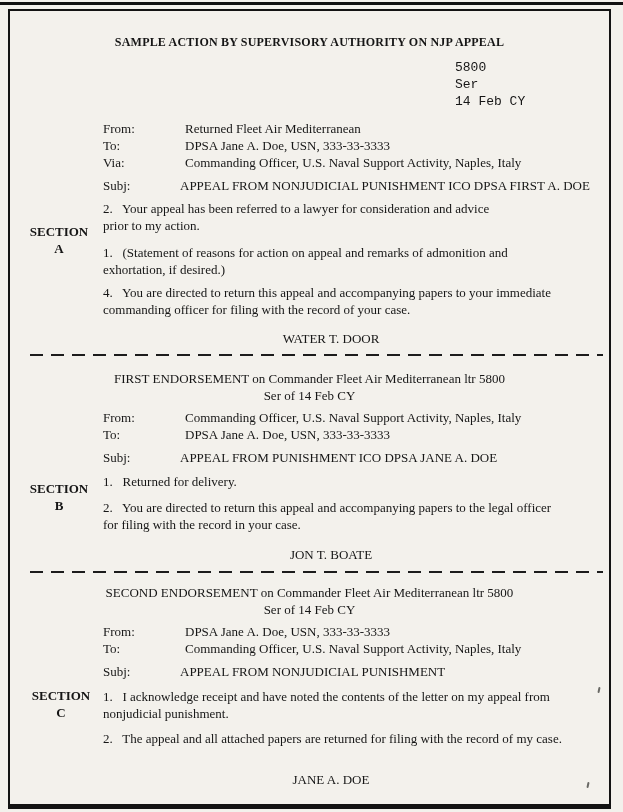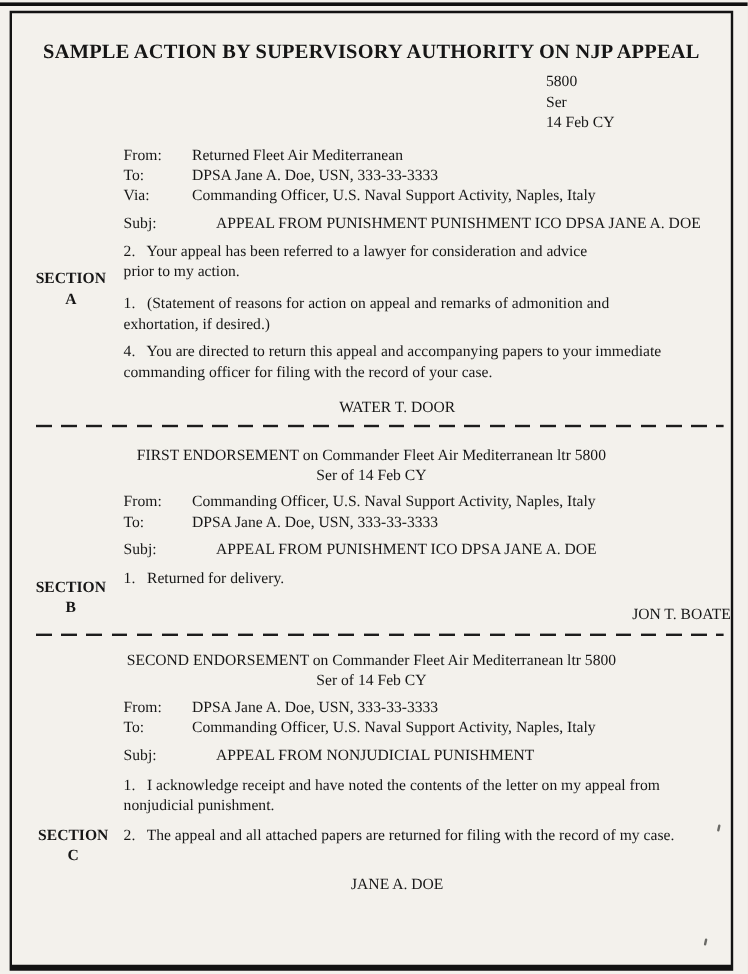--- a/index.html
+++ b/index.html
@@ -15,35 +15,35 @@
   .top-scan-line{position:absolute;left:0;right:0;top:2px;height:3px;background:#111;}
   .page-border{
     position:absolute;left:8px;top:9px;right:12px;bottom:3px;
     border:2px solid #131313;border-bottom-width:5px;
     pointer-events:none;
   }
   .page{position:absolute;left:10px;top:11px;right:14px;bottom:8px;
     font-size:13px;line-height:17px;}
   .doc-title{
     margin:23px 0 0 0;text-align:center;
-    font-size:17px;font-weight:bold;letter-spacing:.2px;
+    font-size:12px;font-weight:bold;letter-spacing:.2px;
   }
-  .letterhead{margin:8px 0 0 445px;}
+  .letterhead{margin:8px 0 0 445px;font-family:Liberation Mono, monospace;}
   .addr{margin:10px 0 0 93px;}
-  .addr-row{display:flex;}
+  .addr-row{display:flex;gap:25px;}
   .addr-label{width:57px;flex:0 0 57px;}
   .subj-row{display:flex;margin:6px 0 0 93px;gap:20px;}
   .subj-row .addr-label{width:57px;flex:0 0 57px;}
   .para{margin:7px 8px 0 93px;white-space:pre-wrap;}
   .para.gap6{margin-top:6px;}
   .para.gap8{margin-top:8px;}
   .para.gap9{margin-top:9px;}
   .para.gap10{margin-top:10px;}
   .signature{text-align:center;margin-top:12px;padding-left:43px;}
-  .signature.sig-b{margin-top:13px;text-align:right;}
+  .signature.sig-b{margin-top:13px;}
   .signature.sig-c{margin-top:24px;}
   .dash-sep{
     height:2px;margin:7px 6px 0 20px;
     background:repeating-linear-gradient(90deg,#1c1c1c 0 13px,transparent 13px 21px);
   }
   .dash-sep.sep2{margin-top:8px;}
   .endorse-head{text-align:center;margin-top:14px;}
   .endorse-head.head-c{margin-top:11px;}
   .section-marker{
     position:absolute;width:70px;text-align:center;
@@ -82,21 +82,21 @@
         <span>DPSA Jane A. Doe, USN, 333-33-3333</span>
       </div>
       <div class="addr-row">
         <span class="addr-label">Via:</span>
         <span>Commanding Officer, U.S. Naval Support Activity, Naples, Italy</span>
       </div>
     </div>
 
     <div class="subj-row">
       <span class="addr-label">Subj:</span>
-      <span>APPEAL FROM PUNISHMENT PUNISHMENT ICO DPSA JANE A. DOE</span>
+      <span>APPEAL FROM NONJUDICIAL PUNISHMENT ICO DPSA FIRST A. DOE</span>
     </div>
 
     <p class="para gap6">2.   Your appeal has been referred to a lawyer for consideration and advice
 prior to my action.</p>
     <p class="para gap10">1.   (Statement of reasons for action on appeal and remarks of admonition and
 exhortation, if desired.)</p>
     <p class="para gap6">4.   You are directed to return this appeal and accompanying papers to your immediate
 commanding officer for filing with the record of your case.</p>
 
     <div class="signature">WATER T. DOOR</div>
@@ -118,20 +118,22 @@
         <span>DPSA Jane A. Doe, USN, 333-33-3333</span>
       </div>
     </div>
 
     <div class="subj-row">
       <span class="addr-label">Subj:</span>
       <span>APPEAL FROM PUNISHMENT ICO DPSA JANE A. DOE</span>
     </div>
 
     <p class="para">1.   Returned for delivery.</p>
+    <p class="para gap9">2.   You are directed to return this appeal and accompanying papers to the legal officer
+for filing with the record in your case.</p>
 
     <div class="signature sig-b">JON T. BOATE</div>
 
     <div class="dash-sep sep2"></div>
 
     <div class="endorse-head head-c">
       <div>SECOND ENDORSEMENT on Commander Fleet Air Mediterranean ltr 5800</div>
       <div>Ser of 14 Feb CY</div>
     </div>
 

